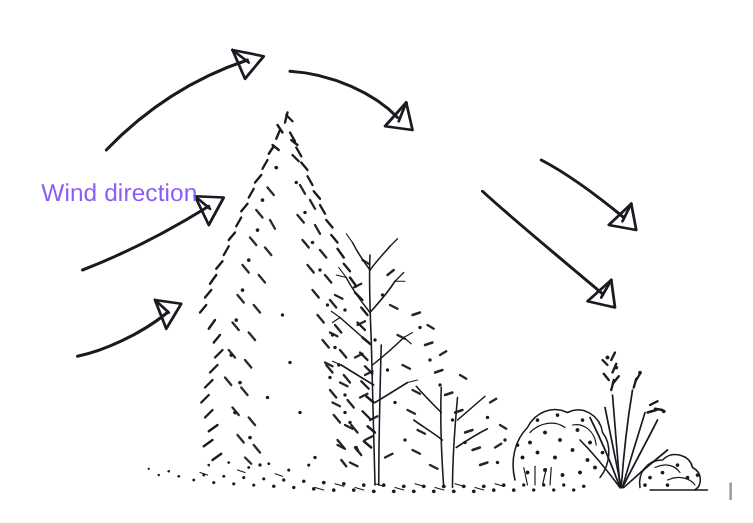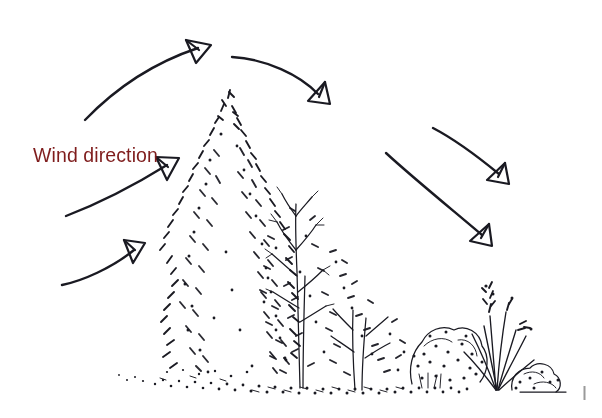--- a/index.html
+++ b/index.html
@@ -26,21 +26,21 @@
     height: 418px;
     display: block;
   }
   .label-wind {
     position: absolute;
     left: 33px;
     top: 143px;
     font-family: "Liberation Sans", sans-serif;
     font-size: 19.5px;
     line-height: 24px;
-    color: #7f1d1d;
+    color: #8b5cf6;
     letter-spacing: 0.1px;
     white-space: nowrap;
     user-select: none;
   }
 </style>
 </head>
 <body>
 
 <div id="stage">
 

